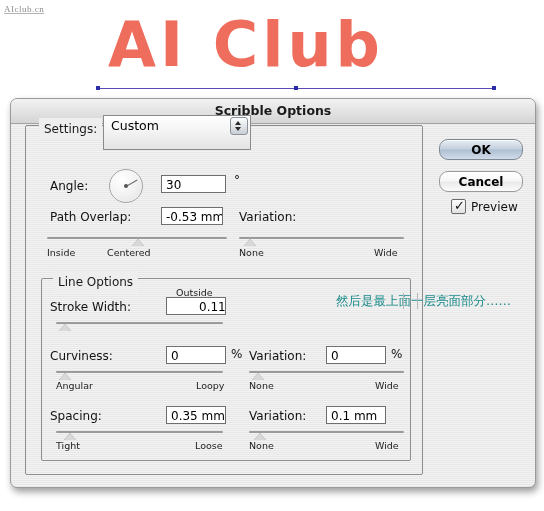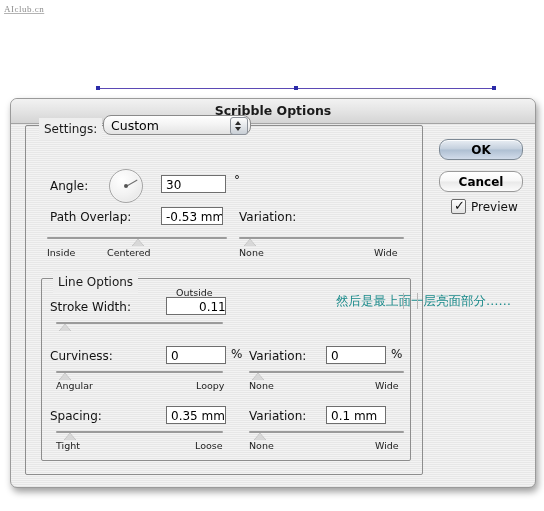--- a/index.html
+++ b/index.html
@@ -65,21 +65,21 @@
 
   .field {
     position:absolute; border:1px solid #6e6e6e; background:#fff;
     font-size:12px; color:#000; font-family:"DejaVu Sans", sans-serif;
     padding:1px 0 0 4px; box-sizing:border-box; height:18px; line-height:16px;
     white-space:nowrap; overflow:hidden;
   }
 
   
   #settings-popup {
-    position:absolute; height:20px; border:1px solid #8a8a8a; border-radius:8px;
+    position:absolute; height:35px; border:1px solid #8a8a8a; border-radius:0;
     background: linear-gradient(to bottom,#ffffff 0%, #f4f4f4 45%, #e3e3e3 100%);
     box-sizing:border-box;
   }
   #settings-popup .pv {
     position:absolute; left:7px; top:2px; font-size:12.5px; color:#000;
     font-family:"DejaVu Sans", sans-serif;
   }
   #settings-stepper {
     position:absolute; right:2px; top:1px; width:16px; height:16px; border-radius:3px;
     background: linear-gradient(to bottom,#fdfdfd,#c9cfd6);
@@ -149,20 +149,21 @@
   }
   .vline { position:absolute; width:1px; background:#b7b7b7; }
 </style>
 </head>
 <body>
 
 <div id="root">
 
   <div id="artwork">
     <div id="watermark">AIclub.cn</div>
+    <div id="scribble-word">AI Club</div>
     <div id="baseline-path">
       <div class="anchor-pt" style="left:0px;"></div>
       <div class="anchor-pt" style="left:198px;"></div>
       <div class="anchor-pt" style="left:396px;"></div>
     </div>
   </div>
 
   <div id="dialog">
 
     <div id="titlebar">

